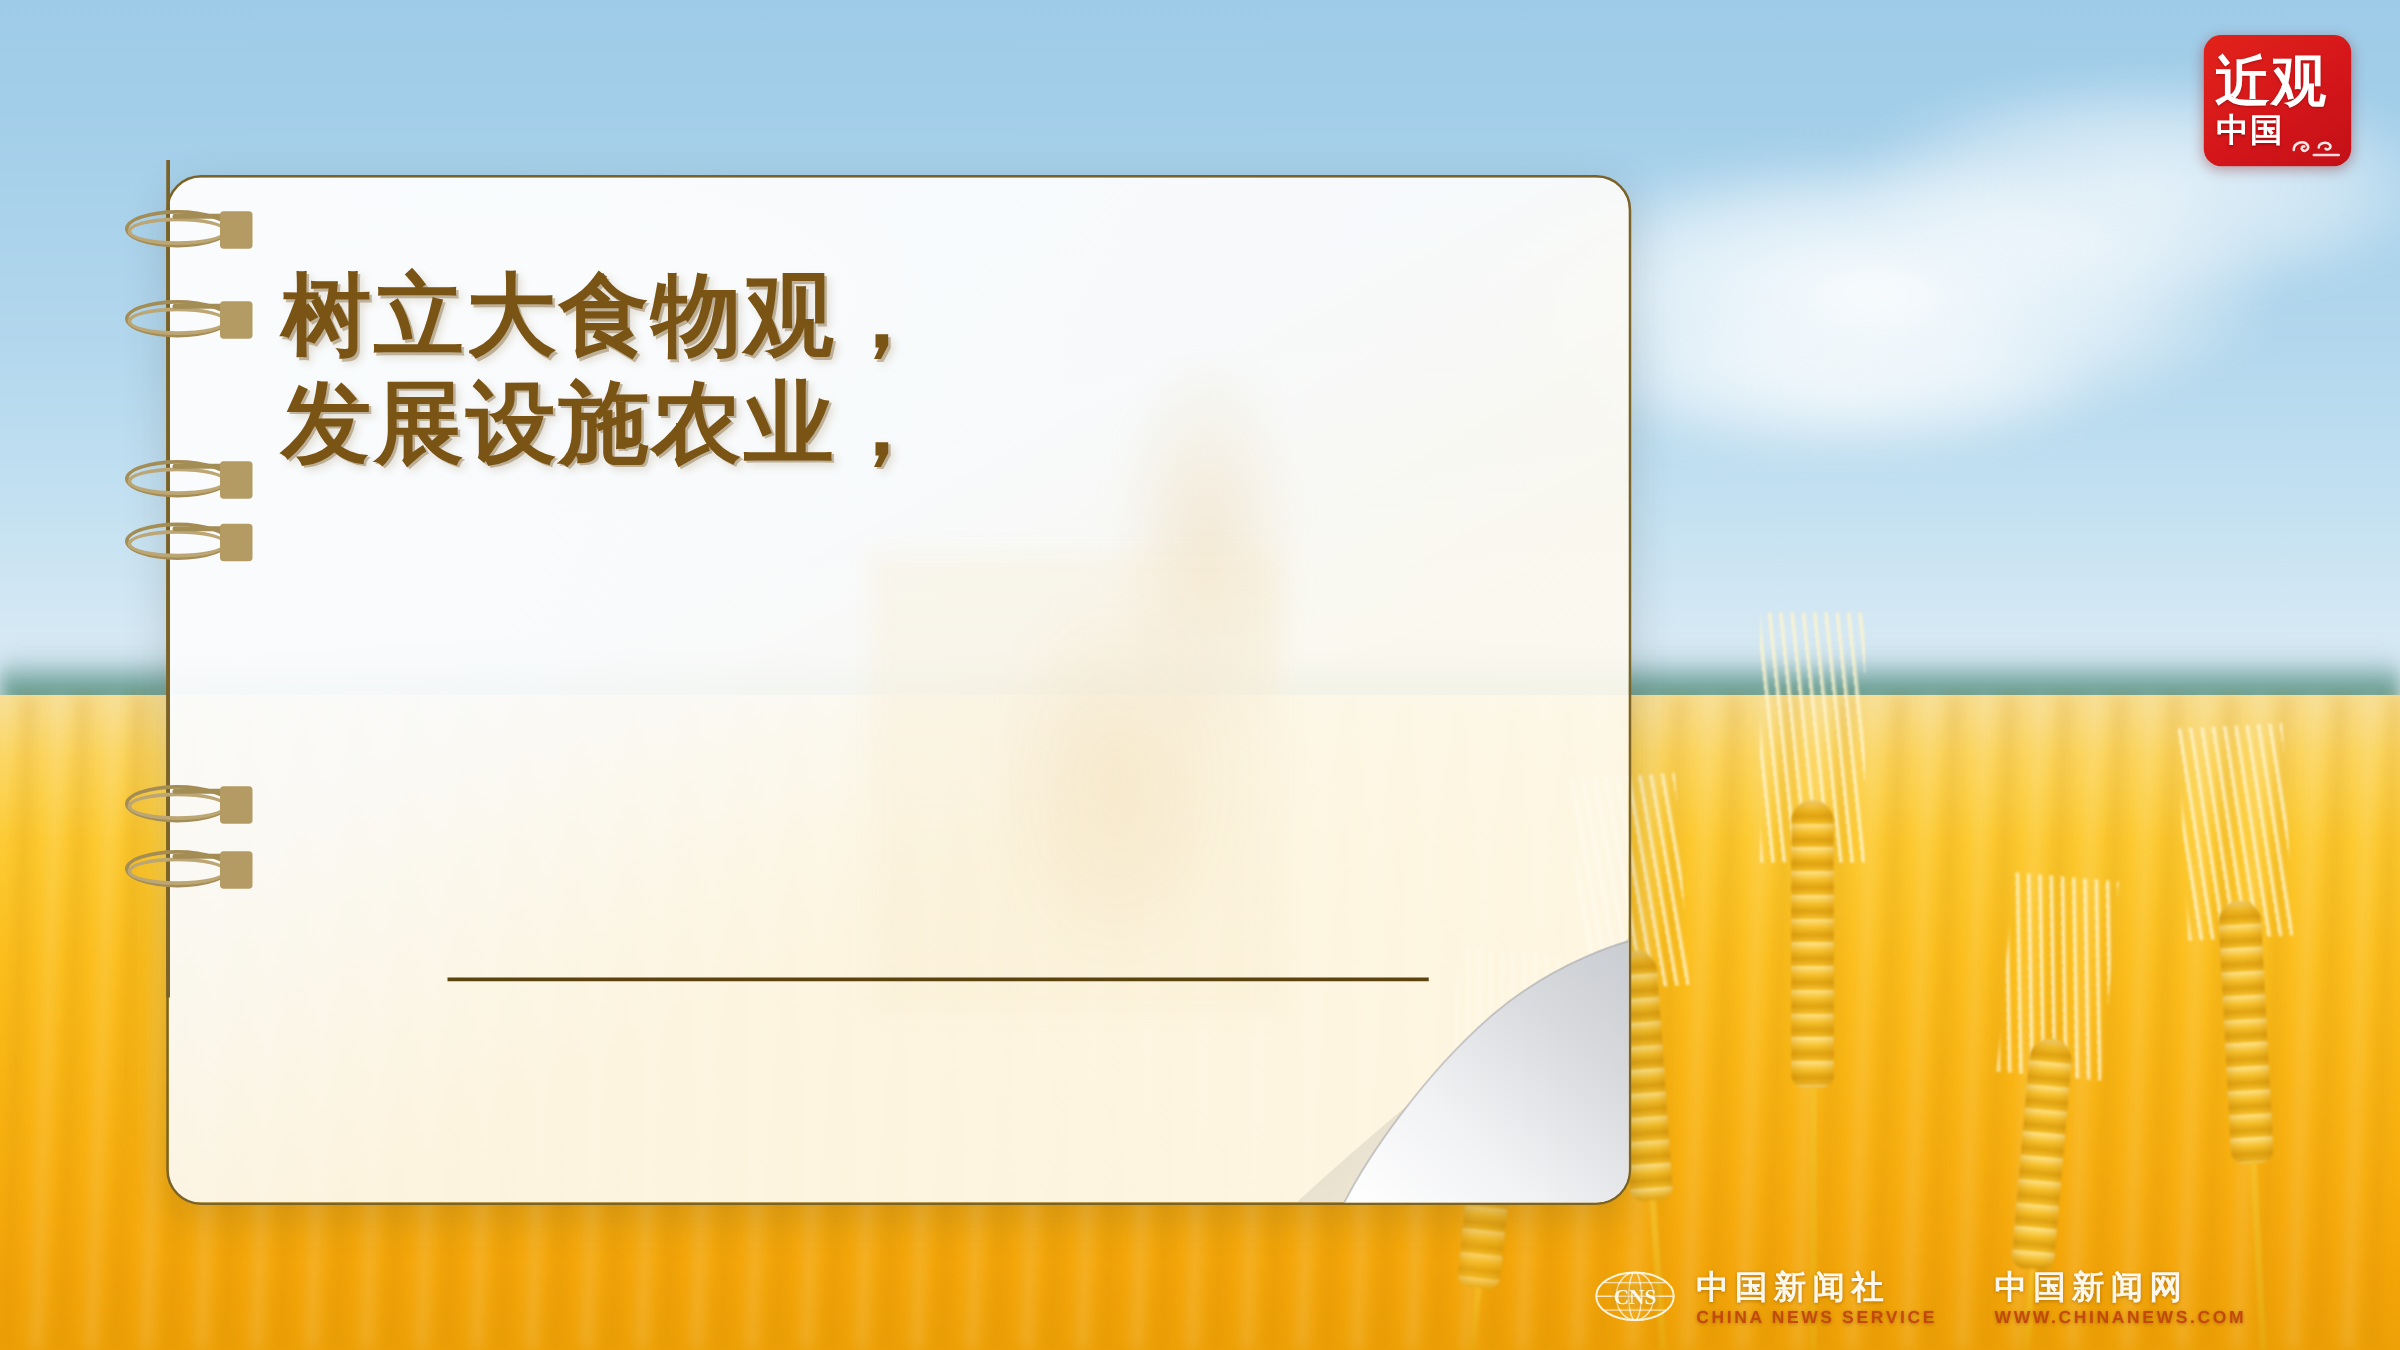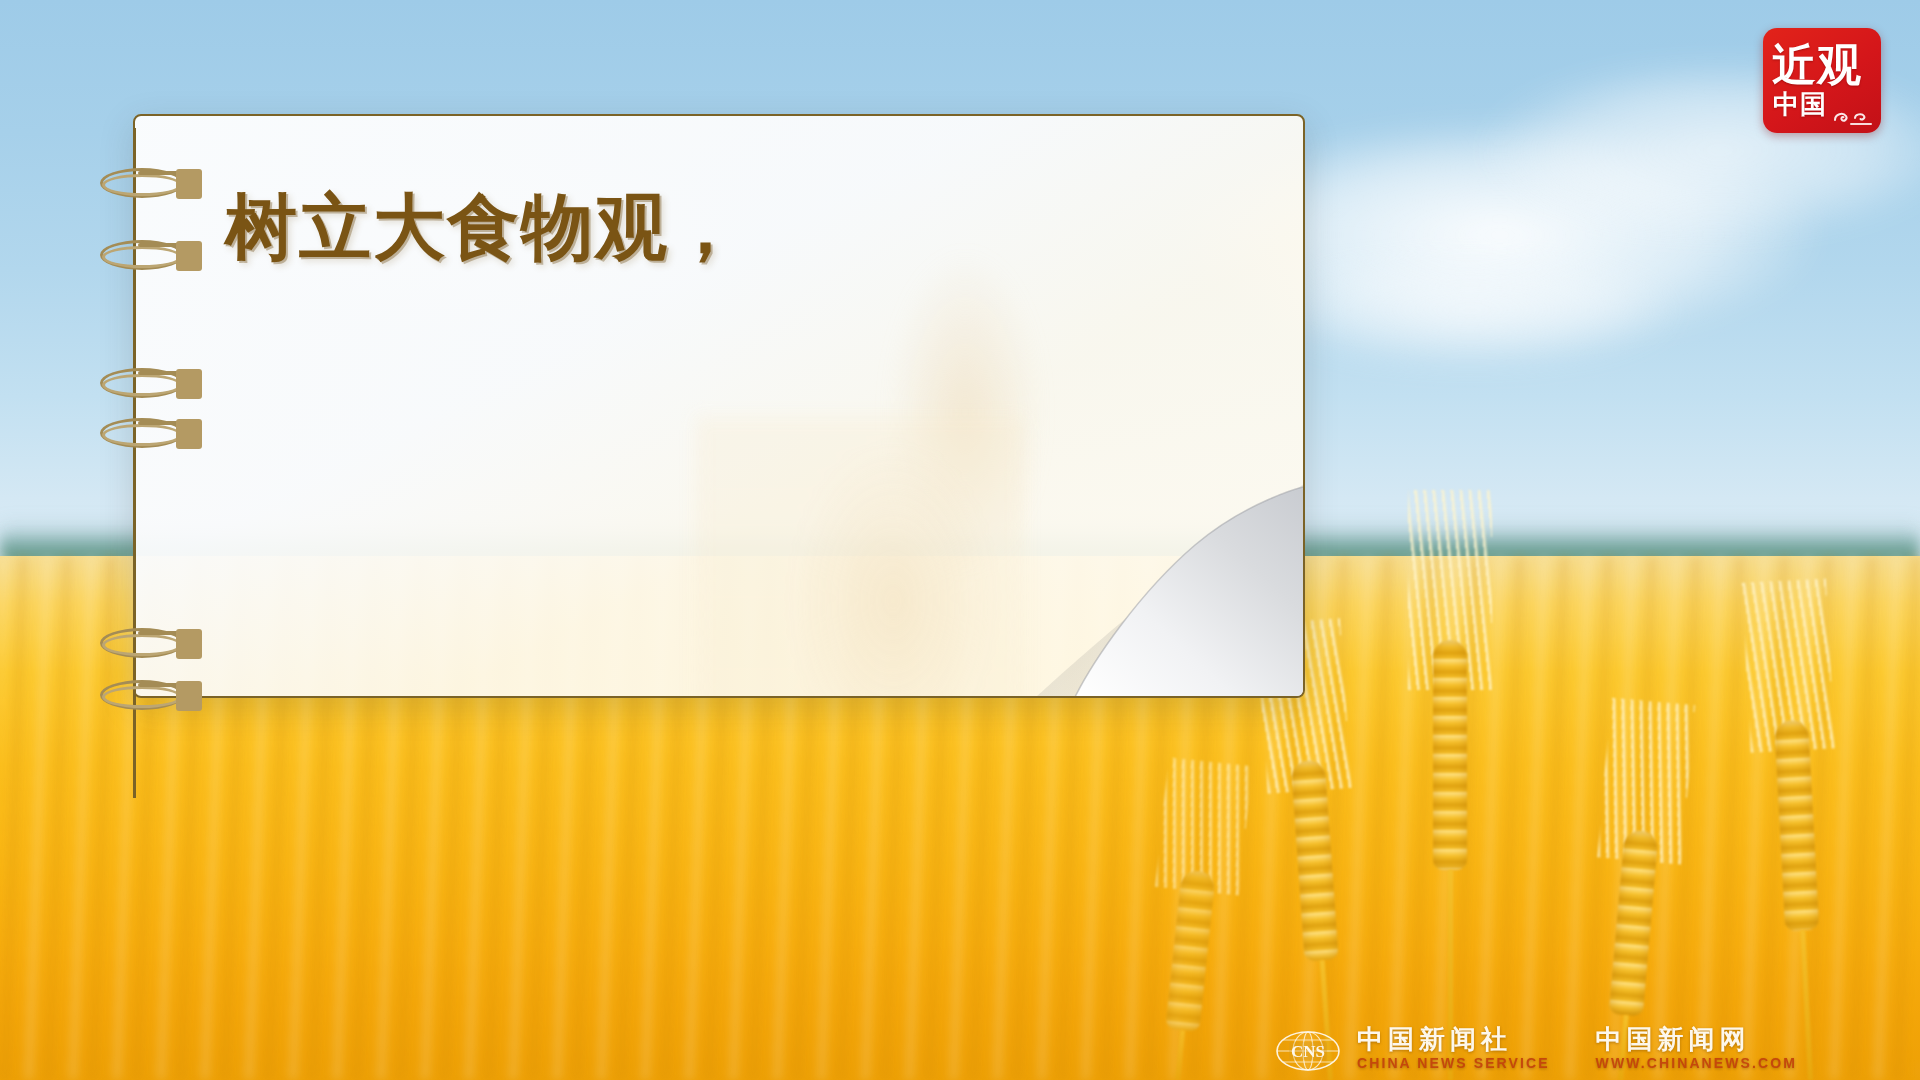--- a/index.html
+++ b/index.html
@@ -127,23 +127,23 @@
   .ear-d .awns { top:0px; height:170px; }
   .ear-d .stalk { top:350px; height:150px; }
 
   .ear-e { left:1160px; bottom:0; width:34px; height:330px; opacity:.75; transform:rotate(6deg); }
   .ear-e .head { top:120px; height:160px; }
   .ear-e .awns { top:10px; height:130px; }
   .ear-e .stalk { top:280px; height:50px; }
 
   
   #card {
-    position:absolute; left:133px; top:114px; width:1172px; height:584px;
+    position:absolute; left:133px; top:140px; width:1172px; height:824px;
     border:2px solid #7b6327;
-    border-radius:8px;
+    border-radius:28px;
     background:linear-gradient(152deg,
         rgba(252,253,254,.97) 0%,
         rgba(250,251,252,.96) 38%,
         rgba(253,249,238,.93) 62%,
         rgba(255,251,240,.93) 100%);
     box-shadow:0 10px 34px rgba(60,60,60,.18);
     overflow:hidden;
   }
   
   #card .see-through {
@@ -232,21 +232,21 @@
     font-family:Liberation Serif, serif;
     text-shadow:0 1px 2px rgba(120,0,0,.5);
   }
   #logo .swirl {
     position:absolute; right:6px; bottom:6px; width:44px; height:24px;
   }
 
   
   #watermark {
     position:absolute; left:1275px; top:1016px; width:630px; height:56px;
-    display:flex; align-items:flex-end; gap:16px;
+    display:flex; align-items:flex-start; gap:16px;
     opacity:.92;
   }
   #watermark .globe { width:66px; height:42px; flex:0 0 auto; }
   .wm-block { display:flex; flex-direction:column; justify-content:center; }
   .wm-cn {
     color:#ffffff; font-size:26px; line-height:28px; font-weight:bold;
     letter-spacing:5px; white-space:nowrap;
     font-family:"Liberation Serif","DejaVu Serif",serif;
     text-shadow:0 1px 3px rgba(120,70,0,.55);
   }
@@ -296,20 +296,21 @@
       <div class="stalk"></div>
   </div>
 </div>
 
 <div id="card">
   <div class="see-through2"></div>
   <div class="see-through"></div>
 
   <div class="card-inner">
     <div class="quote-line">树立大食物观，</div>
+    <div class="quote-line">发展设施农业，</div>
   </div>
 
   <div id="divider"></div>
 
   <svg class="curl" viewBox="0 0 270 215">
     <defs>
       <linearGradient id="curlg" x1="0" y1="1" x2="1" y2="0">
         <stop offset="0%" stop-color="#ffffff"></stop>
         <stop offset="35%" stop-color="#f1f2f4"></stop>
         <stop offset="70%" stop-color="#d9dbde"></stop>

